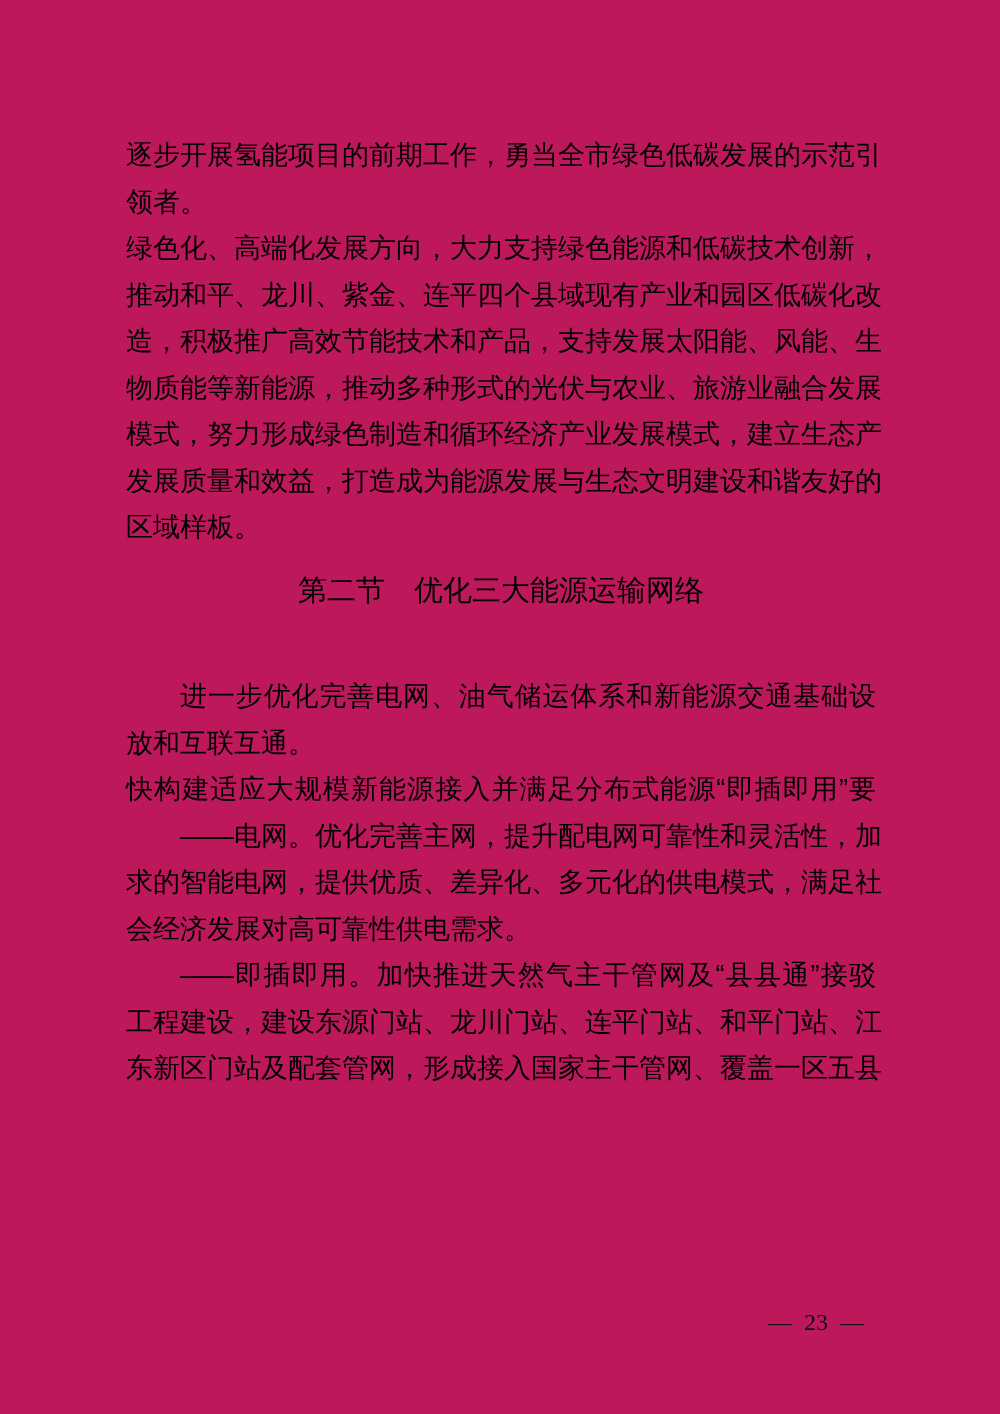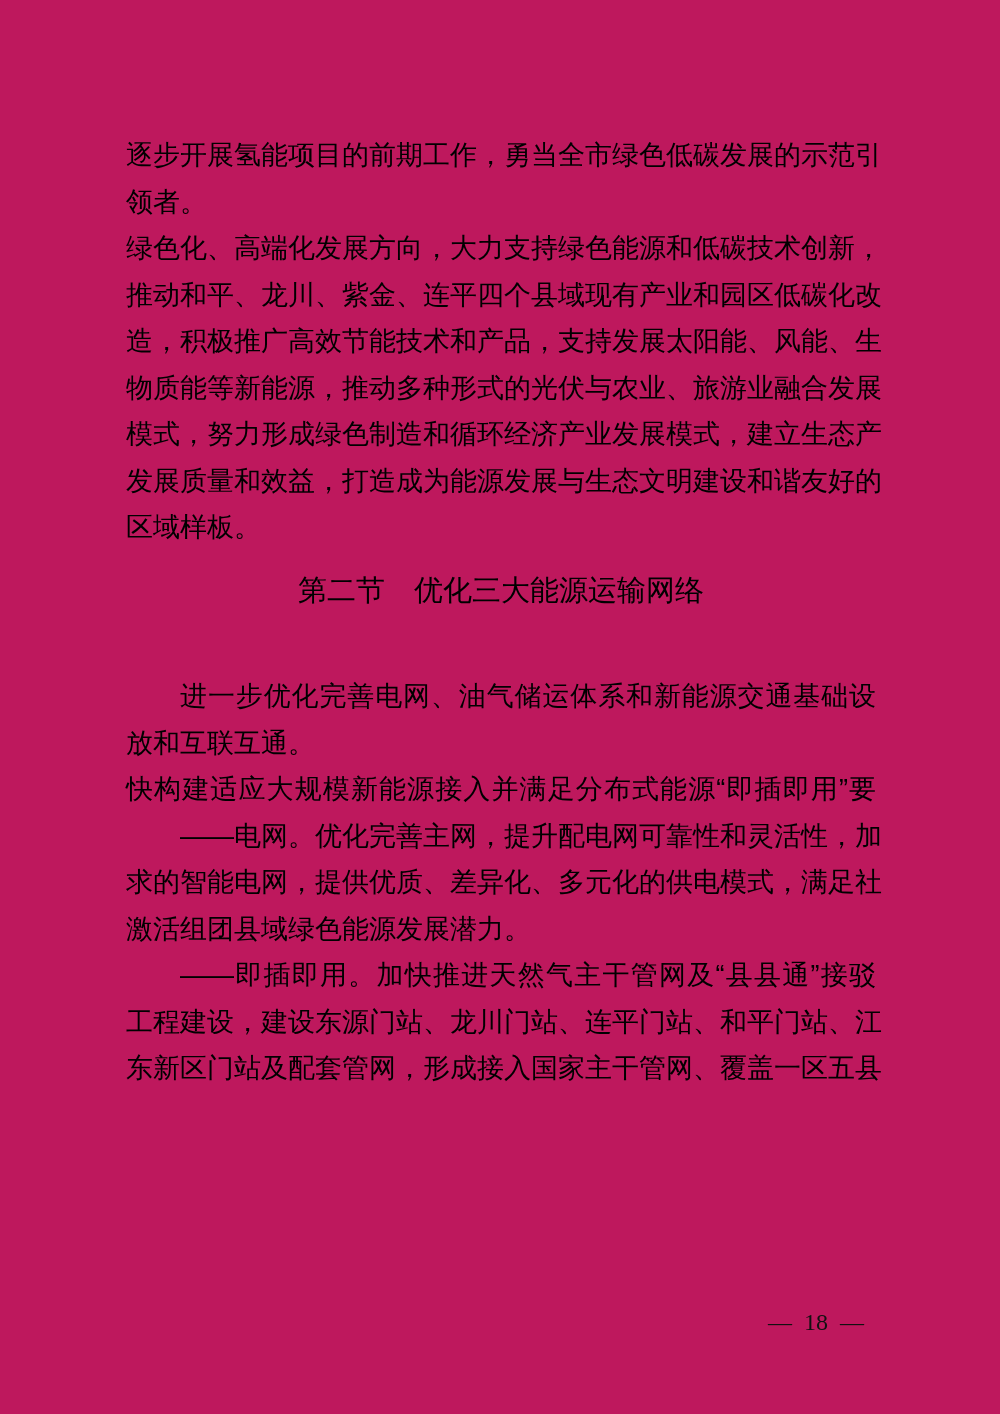--- a/index.html
+++ b/index.html
@@ -87,25 +87,25 @@
 
     <div class="para">
       <div class="line indent">进一步优化完善电网、油气储运体系和新能源交通基础设</div>
       <div class="line end">放和互联互通。</div>
     </div>
 
     <div class="para">
       <div class="line">快构建适应大规模新能源接入并满足分布式能源“即插即用”要</div>
       <div class="line indent">——电网。优化完善主网，提升配电网可靠性和灵活性，加</div>
       <div class="line">求的智能电网，提供优质、差异化、多元化的供电模式，满足社</div>
-      <div class="line end">激活组团县域绿色能源发展潜力。</div>
+      <div class="line end">会经济发展对高可靠性供电需求。</div>
     </div>
 
     <div class="para">
       <div class="line indent">——即插即用。加快推进天然气主干管网及“县县通”接驳</div>
       <div class="line">工程建设，建设东源门站、龙川门站、连平门站、和平门站、江</div>
       <div class="line">东新区门站及配套管网，形成接入国家主干管网、覆盖一区五县</div>
     </div>
 
   </div>
 
-  <div class="page-number">— 18 —</div>
+  <div class="page-number">— 23 —</div>
 </div>
 
 </body></html>

